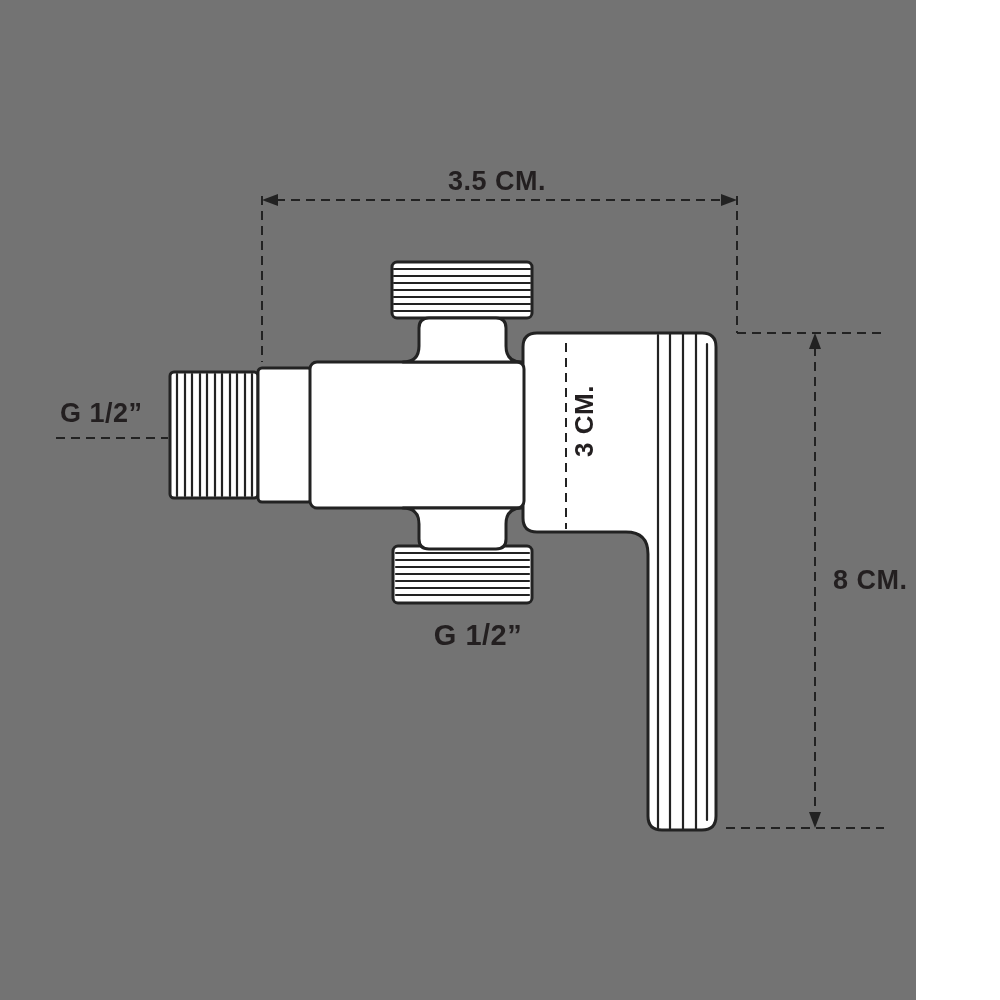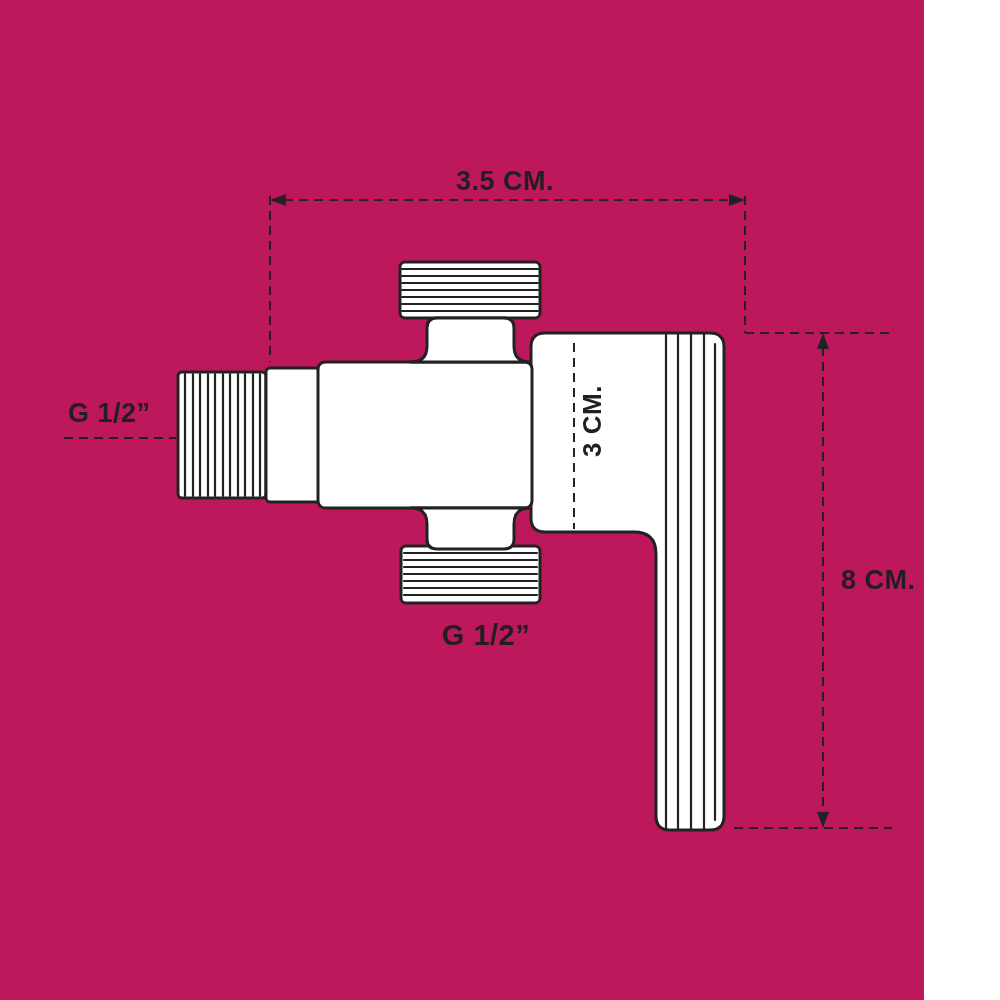--- a/index.html
+++ b/index.html
@@ -4,24 +4,23 @@
 <style>
   html, body {
     margin: 0;
     padding: 0;
     background: #ffffff;
   }
   .canvas {
     position: relative;
     width: 916px;
     height: 1000px;
-    background: #be185d;
+    background: #737373;
     overflow: hidden;
     font-family: "Liberation Sans", sans-serif;
-    padding-left: 8px;
   }
   svg { display: block; }
   .outline {
     fill: #ffffff;
     stroke: #222222;
     stroke-width: 3;
     stroke-linejoin: round;
   }
   .thin {
     fill: none;

